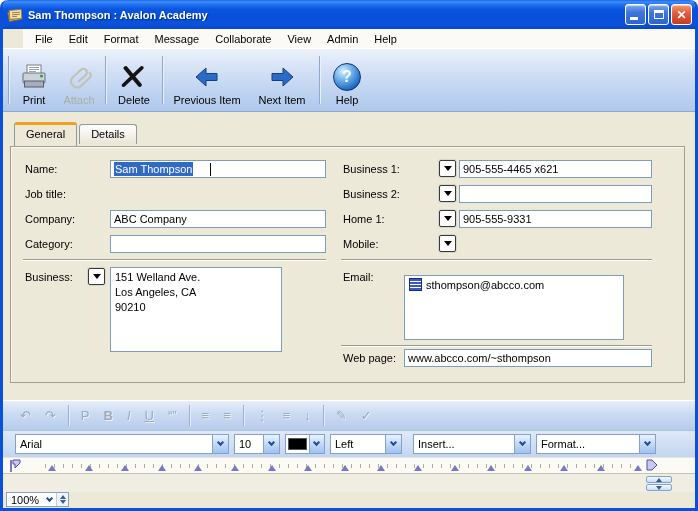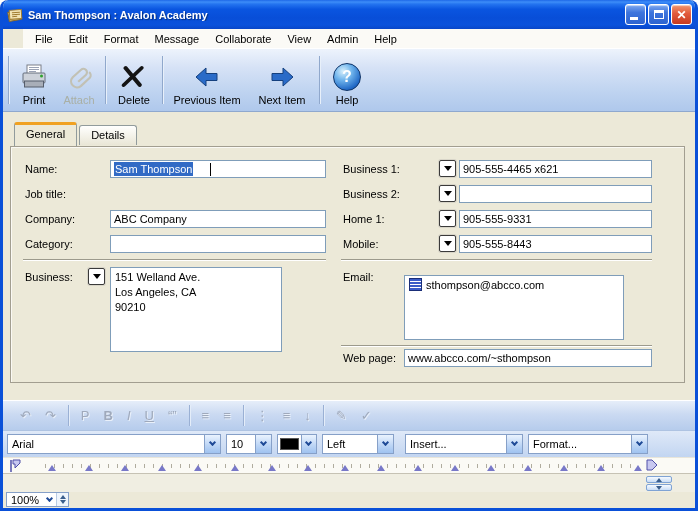--- a/index.html
+++ b/index.html
@@ -50,21 +50,21 @@
   .tsep { width:1px; background:#90A8CC; margin:5px 3px; box-shadow:1px 0 0 #E8F0FA; }
   .help-sph {
     width:28px; height:28px; border-radius:50%;
     background:radial-gradient(circle at 35% 28%, #D8F0FC 0%, #6FB4EC 35%, #1E66C4 75%, #124488 100%);
     border:1px solid #0E3468; color:#fff; font-weight:bold; font-size:16px;
     display:flex; align-items:center; justify-content:center;
   }
 
   
   .content { position:absolute; left:0; right:0; top:112px; height:288px; background:#ECE9D8; }
-  .tabs { position:absolute; left:11px; top:10px; display:flex; align-items:flex-end; z-index:2; }
+  .tabs { position:absolute; left:11px; top:10px; display:flex; align-items:center; z-index:2; }
   .tab {
     border:1px solid #919B9C; border-bottom:none; border-radius:3px 3px 0 0;
     padding:3px 11px 4px; margin-right:2px;
     background:linear-gradient(#FFFFFE,#F2F0E6 60%,#E9E6D6); position:relative;
   }
   .tab.active { background:#ECE9D8; border-top:3px solid #F0A121; padding-bottom:6px; margin-bottom:-1px; z-index:3; }
 
   .panel {
     position:absolute; left:7px; right:10px; top:34px; bottom:17px;
     border:1px solid #A29E90; background:#ECE9D8; box-shadow:inset 1px 1px 0 #FAF9F4;
@@ -97,21 +97,21 @@
     border-top:1px solid #FFF; border-bottom:1px solid #AEC3E2;
     display:flex; align-items:center; padding-left:10px;
   }
   .fi { color:#9FA9BB; font-size:13px; margin:0 7px; text-shadow:1px 1px 0 #E9F0FA; }
   .fi.bld { font-weight:bold; } .fi.ita { font-style:italic; } .fi.und { text-decoration:underline; }
   .fsep2 { width:1px; align-self:stretch; background:#9AB0D4; margin:4px 5px; box-shadow:1px 0 0 #E4EDF9; }
 
   .fmtbar2 {
     position:absolute; left:0; right:0; top:431px; height:26px;
     background:linear-gradient(180deg,#DFE9F8 0%,#C2D5F1 100%);
-    display:flex; align-items:center; padding-left:4px;
+    display:flex; align-items:center; padding-left:12px;
   }
   .combo { height:20px; background:#fff; border:1px solid #86A0C8; display:flex; align-items:center; margin-right:5px; }
   .combo .val { flex:1; padding:0 4px; white-space:nowrap; overflow:hidden; }
   .combo .cbtn { width:16px; height:18px; border-left:1px solid #86A0C8;
     background:linear-gradient(180deg,#EAF3FE 0%,#BBD4F5 60%,#9FC2F0 100%);
     display:flex; align-items:center; justify-content:center; }
   .chev { width:5px; height:5px; border-right:2px solid #1F4A97; border-bottom:2px solid #1F4A97; transform:rotate(45deg); margin-top:-3px; }
   .swatch { width:20px; height:12px; margin:0 2px; border:1px solid #555; }
 
   
@@ -277,21 +277,20 @@
       <div class="flabel" style="left:332px; top:66px">Home 1:</div>
       <div class="fdd" style="left:428px; top:63px">
           <span class="tri-dn-sm"></span>
         </div>
       <div class="finput" style="left:448px; top:63px; width:193px">905-555-9331</div>
 
       <div class="flabel" style="left:332px; top:91px">Mobile:</div>
       <div class="fdd" style="left:428px; top:88px">
           <span class="tri-dn-sm"></span>
         </div>
-      <div class="finput" style="left:448px; top:88px; width:193px">905-555-8443</div>
 
       <div class="fsep" style="left:330px; top:112px; width:311px"></div>
 
       <div class="flabel" style="left:332px; top:124px">Email:</div>
       <div class="ftext" style="left:393px; top:128px; width:220px; height:65px">
         <span class="email-ic"></span><span>sthompson@abcco.com</span>
       </div>
 
       <div class="fsep" style="left:330px; top:198px; width:311px"></div>
 

